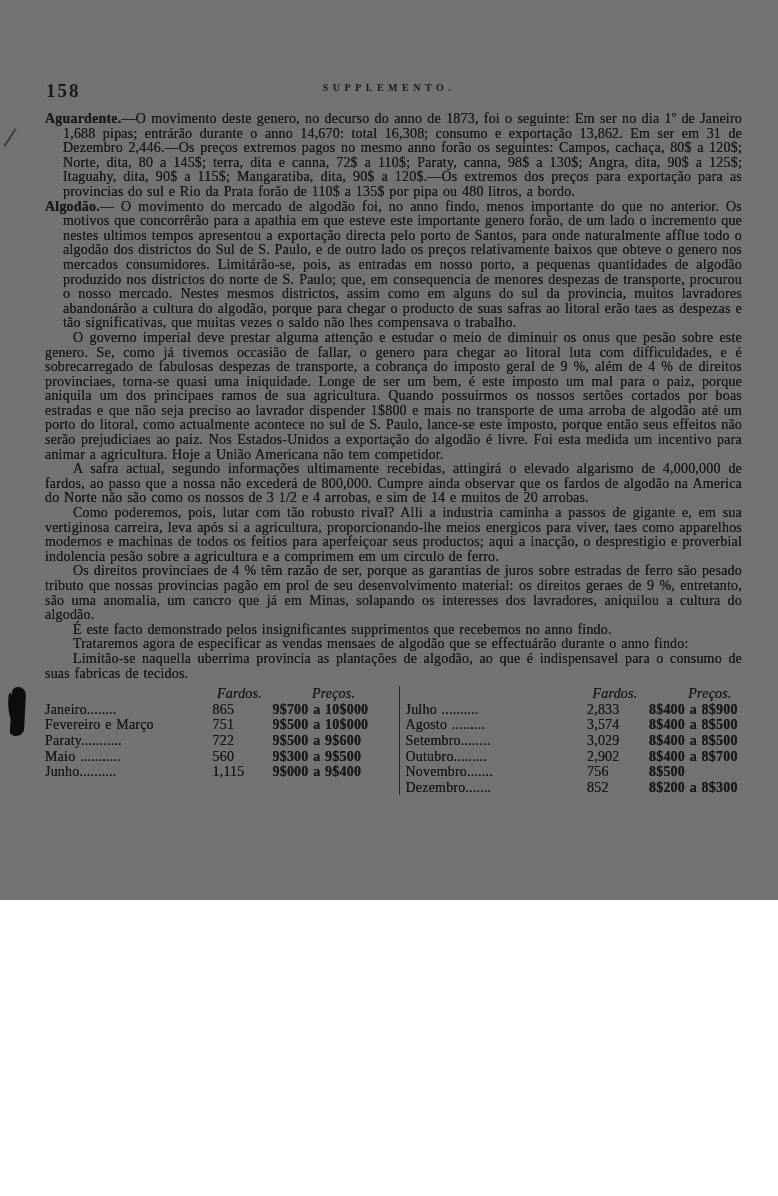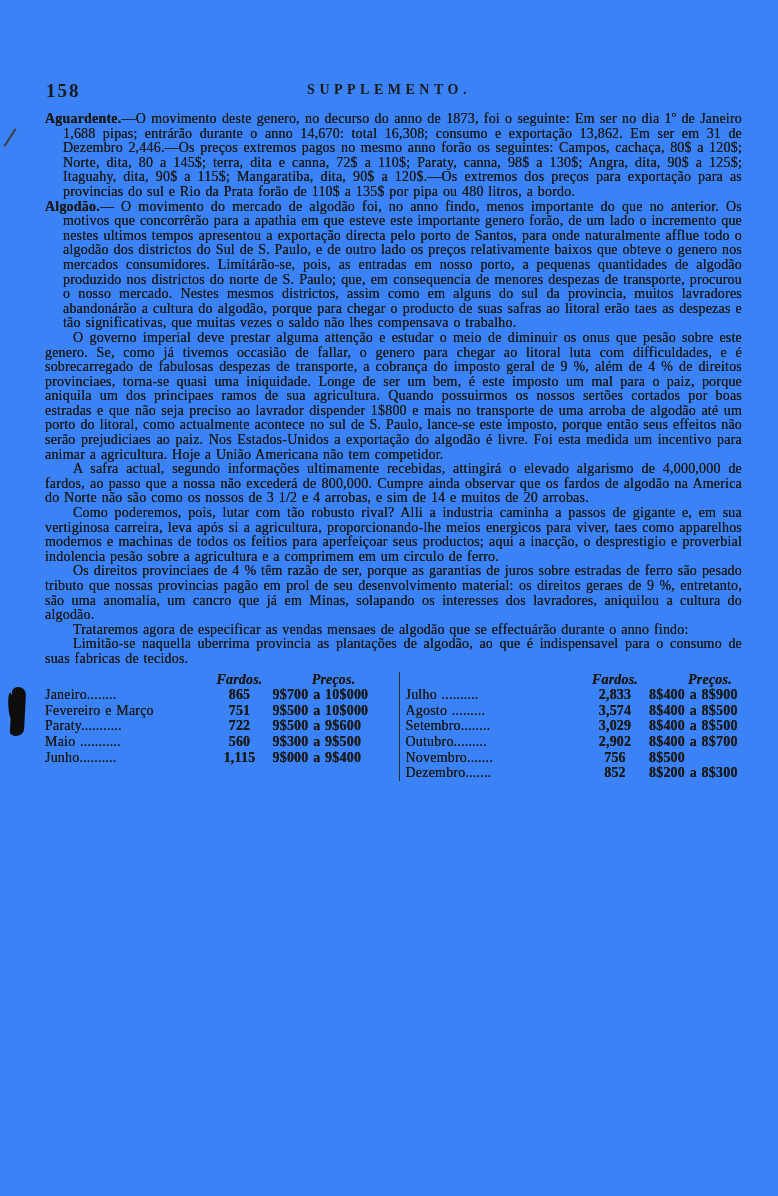--- a/index.html
+++ b/index.html
@@ -1,50 +1,50 @@
 <!DOCTYPE html>
 <html><head>
 <meta charset="utf-8">
 <style>
   html,body{margin:0;padding:0;}
   body{width:778px;height:1196px;background:#ffffff;}
   .page{
-    position:relative;width:778px;height:1196px;overflow:hidden;
-    background:#3b82f6;
+    position:relative;width:778px;height:900px;overflow:hidden;
+    background:#737373;
     font-family:"Liberation Serif","DejaVu Serif",serif;
     color:#1a1a18;
   }
   .page-number{
     position:absolute;left:46px;top:80px;
     font-size:19px;font-weight:700;letter-spacing:2px;
   }
   .running-header{
     position:absolute;left:0;right:0;top:82px;text-align:center;
-    font-size:14px;font-weight:700;letter-spacing:4.5px;
+    font-size:10px;font-weight:700;letter-spacing:4.5px;
   }
   .body-col{
     position:absolute;left:45px;top:112px;width:697px;
     font-size:14px;line-height:14.6px;text-align:justify;
     letter-spacing:0.2px;word-spacing:1px;
     text-shadow:0 0 0.4px currentColor;
   }
   .body-col p{margin:0;}
   .entry{padding-left:18px;text-indent:-18px;}
   .entry-deep{padding-left:57px;text-indent:-57px;}
   .indent{text-indent:28px;}
   .after-indent{text-indent:52px;}
   .lead{font-weight:700;}
   
   .sales-table{display:flex;margin:5px 0 3px 0;width:726px;line-height:15.6px;}
   .t-half{display:grid;align-content:start;column-gap:6px;}
   .t-left{width:350px;grid-template-columns:1fr 54px 122px;padding-right:4px;}
   .t-right{width:366px;grid-template-columns:1fr 56px 122px;border-left:1.5px solid #2b2b28;padding-left:6px;}
-  .t-head{font-style:italic;font-weight:700;text-align:center;white-space:nowrap;}
+  .t-head{font-style:italic;font-weight:400;text-align:center;white-space:nowrap;}
   .t-month{text-align:left;white-space:nowrap;overflow:hidden;}
-  .t-num{text-align:center;font-weight:700;white-space:nowrap;}
+  .t-num{text-align:left;font-weight:400;white-space:nowrap;}
   .t-price{text-align:left;font-weight:700;white-space:nowrap;}
   
   .slash-artifact{
     position:absolute;left:9px;top:127px;width:2px;height:21px;
     background:#3d3d3a;transform:rotate(33deg);
   }
   .blob-artifact{
     position:absolute;left:11px;top:687px;width:14px;height:49px;
     background:#0d0d0b;border-radius:46% 54% 62% 38% / 10% 16% 14% 8%;
     transform:rotate(3deg);
@@ -68,20 +68,21 @@
   <div class="body-col">
 
     <p class="entry"><span class="lead">Aguardente.</span><span>—O movimento deste genero, no decurso do anno de 1873, foi o seguinte: Em ser no dia 1º de Janeiro 1,688 pipas; entrárão durante o anno 14,670: total 16,308; consumo e exportação 13,862. Em ser em 31 de Dezembro 2,446.—Os preços extremos pagos no mesmo anno forão os seguintes: Campos, cachaça, 80$ a 120$; Norte, dita, 80 a 145$; terra, dita e canna, 72$ a 110$; Paraty, canna, 98$ a 130$; Angra, dita, 90$ a 125$; Itaguahy, dita, 90$ a 115$; Mangaratiba, dita, 90$ a 120$.—Os extremos dos preços para exportação para as provincias do sul e Rio da Prata forão de 110$ a 135$ por pipa ou 480 litros, a bordo.</span></p>
 
     <p class="entry"><span class="lead">Algodão.</span><span>— O movimento do mercado de algodão foi, no anno findo, menos importante do que no anterior. Os motivos que concorrêrão para a apathia em que esteve este importante genero forão, de um lado o incremento que nestes ultimos tempos apresentou a exportação directa pelo porto de Santos, para onde naturalmente afflue todo o algodão dos districtos do Sul de S. Paulo, e de outro lado os preços relativamente baixos que obteve o genero nos mercados consumidores. Limitárão-se, pois, as entradas em nosso porto, a pequenas quantidades de algodão produzido nos districtos do norte de S. Paulo; que, em consequencia de menores despezas de transporte, procurou o nosso mercado. Nestes mesmos districtos, assim como em alguns do sul da provincia, muitos lavradores abandonárão a cultura do algodão, porque para chegar o producto de suas safras ao litoral erão taes as despezas e tão significativas, que muitas vezes o saldo não lhes compensava o trabalho.</span></p>
 
     <p class="indent">O governo imperial deve prestar alguma attenção e estudar o meio de diminuir os onus que pesão sobre este genero. Se, como já tivemos occasião de fallar, o genero para chegar ao litoral luta com difficuldades, e é sobrecarregado de fabulosas despezas de transporte, a cobrança do imposto geral de 9 %, além de 4 % de direitos provinciaes, torna-se quasi uma iniquidade. Longe de ser um bem, é este imposto um mal para o paiz, porque aniquila um dos principaes ramos de sua agricultura. Quando possuirmos os nossos sertões cortados por boas estradas e que não seja preciso ao lavrador dispender 1$800 e mais no transporte de uma arroba de algodão até um porto do litoral, como actualmente acontece no sul de S. Paulo, lance-se este imposto, porque então seus effeitos não serão prejudiciaes ao paiz. Nos Estados-Unidos a exportação do algodão é livre. Foi esta medida um incentivo para animar a agricultura. Hoje a União Americana não tem competidor.</p>
     <p class="indent">A safra actual, segundo informações ultimamente recebidas, attingirá o elevado algarismo de 4,000,000 de fardos, ao passo que a nossa não excederá de 800,000. Cumpre ainda observar que os fardos de algodão na America do Norte não são como os nossos de 3 1/2 e 4 arrobas, e sim de 14 e muitos de 20 arrobas.</p>
     <p class="indent">Como poderemos, pois, lutar com tão robusto rival? Alli a industria caminha a passos de gigante e, em sua vertiginosa carreira, leva após si a agricultura, proporcionando-lhe meios energicos para viver, taes como apparelhos modernos e machinas de todos os feitios para aperfeiçoar seus productos; aqui a inacção, o desprestigio e proverbial indolencia pesão sobre a agricultura e a comprimem em um circulo de ferro.</p>
     <p class="indent">Os direitos provinciaes de 4 % têm razão de ser, porque as garantias de juros sobre estradas de ferro são pesado tributo que nossas provincias pagão em prol de seu desenvolvimento material: os direitos geraes de 9 %, entretanto, são uma anomalia, um cancro que já em Minas, solapando os interesses dos lavradores, aniquilou a cultura do algodão.</p>
+    <p class="indent">É este facto demonstrado pelos insignificantes supprimentos que recebemos no anno findo.</p>
     <p class="indent">Trataremos agora de especificar as vendas mensaes de algodão que se effectuárão durante o anno findo:</p>
     <p class="indent">Limitão-se naquella uberrima provincia as plantações de algodão, ao que é indispensavel para o consumo de suas fabricas de tecidos.</p>
 
     <div class="sales-table">
       <div class="t-half t-left">
         <div class="t-month"></div>
         <div class="t-head">Fardos.</div>
         <div class="t-head">Preços.</div>
 
         <div class="t-month">Janeiro........</div>

